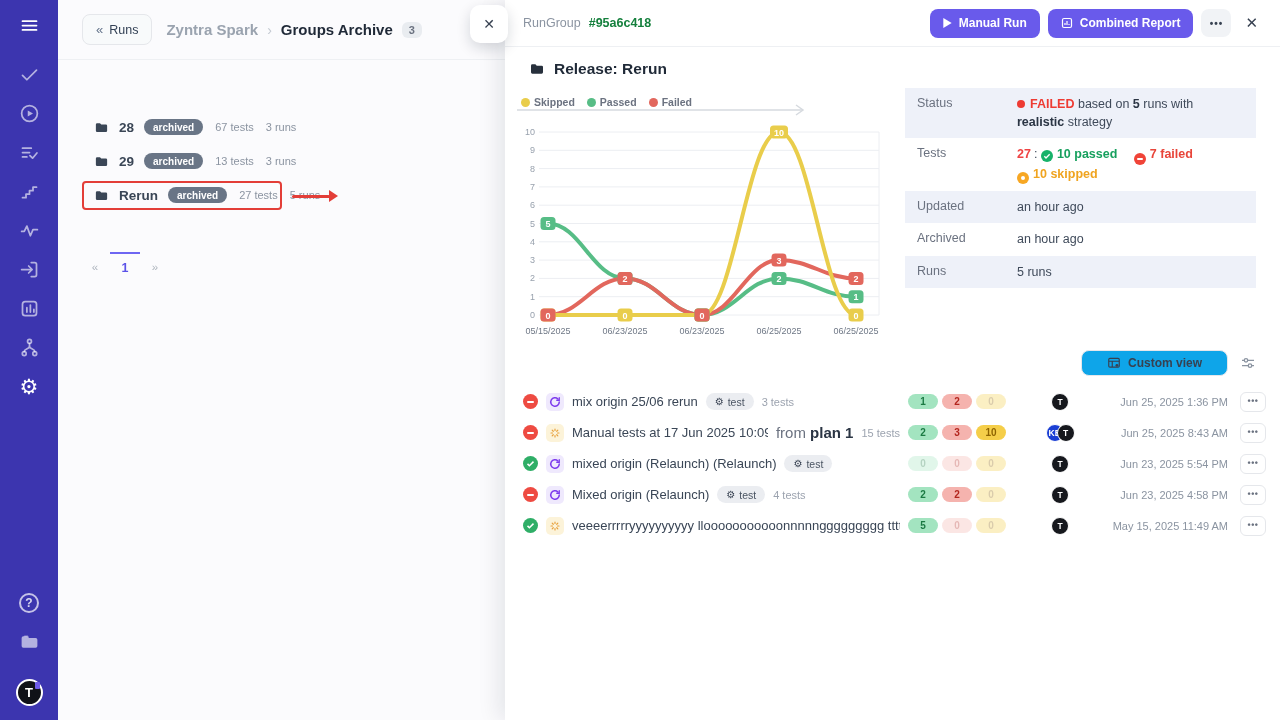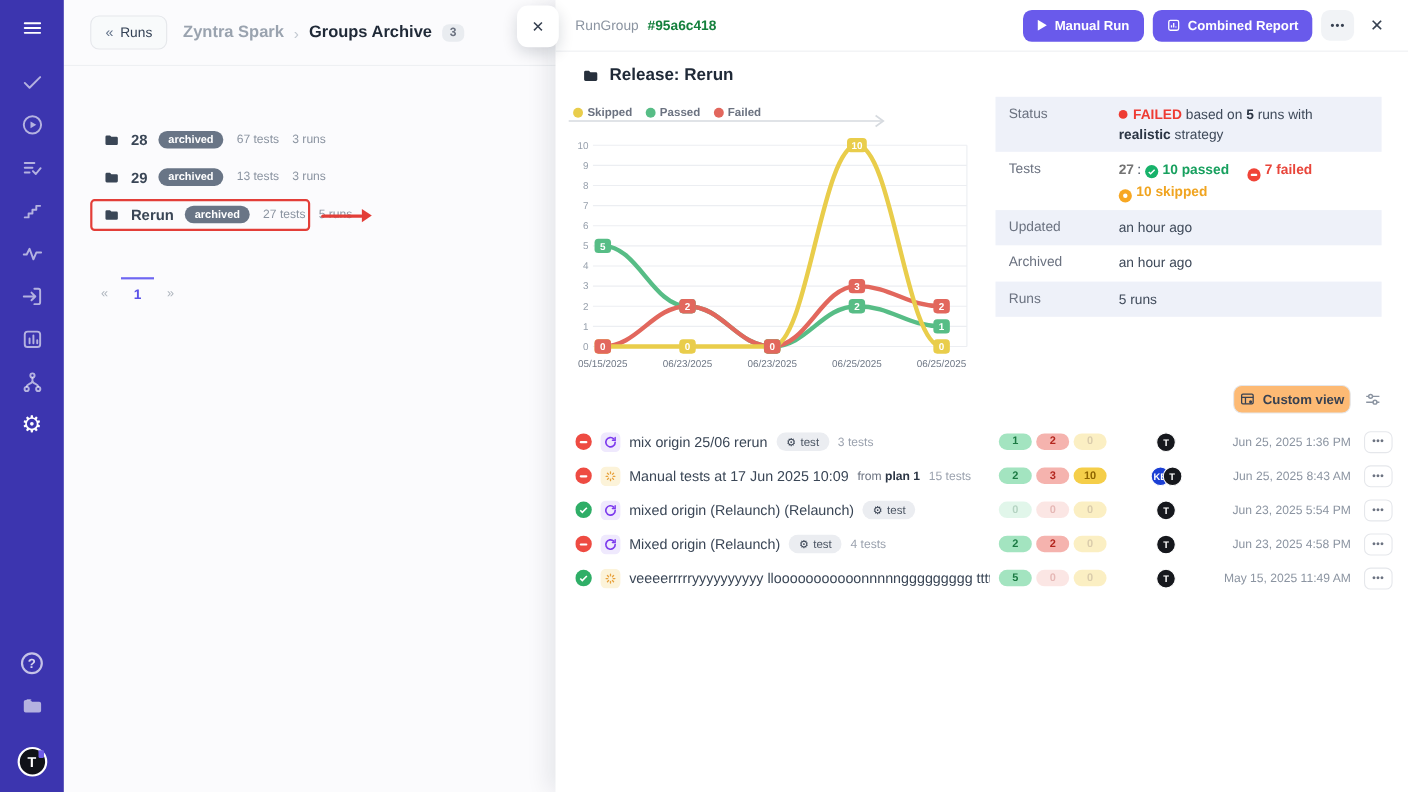--- a/index.html
+++ b/index.html
@@ -75,49 +75,49 @@
   .arrowline{stroke:#D6DADF;stroke-width:1.5;fill:none;}
 
   .summary{position:absolute;left:400px;top:88px;right:24px;font-size:12.5px;}
   .s-row{display:flex;padding:7px 12px;}
   .s-row.alt{background:#EEF1F9;}
   .s-label{width:100px;flex:none;color:#6B7280;padding-top:1px;}
   .s-val{flex:1;color:#3F4A5A;line-height:1.45;}
   .s-dot{display:inline-block;width:8px;height:8px;border-radius:50%;background:#EE3B33;margin-right:5px;}
   .s-failed{color:#EE3B33;font-weight:bold;}
   .s-b{font-weight:bold;color:#2B3544;}
-  .t-total{font-weight:bold;color:#737373;margin-right:3px;}
+  .t-total{font-weight:bold;color:#ef4444;margin-right:3px;}
   .t-group{white-space:nowrap;margin-right:13px;}
   .t-ic{display:inline-flex;width:12px;height:12px;border-radius:50%;vertical-align:-2px;margin-right:4px;align-items:center;justify-content:center;}
   .t-ic.p{background:#17B26A;} .t-ic.f{background:#F04438;} .t-ic.s{background:#F7A723;}
   .t-ic .bar{width:6px;height:2px;background:#fff;border-radius:1px;}
   .t-ic .dot{width:4px;height:4px;background:#fff;border-radius:50%;}
   .t-ic svg{width:8px;height:8px;}
   .t-passed{color:#17A05E;font-weight:600;}
   .t-failed{color:#E8453A;font-weight:600;}
   .t-skipped{color:#F0A420;font-weight:600;}
 
   .view-row{position:absolute;top:350px;right:24px;display:flex;align-items:center;gap:12px;}
-  .btn-view{display:flex;align-items:center;gap:7px;border:1px solid #E5E7EB;background:#fdba74;border-radius:8px;padding:5px 5px;font-size:12px;font-weight:600;color:#374151;cursor:pointer;}
+  .btn-view{display:flex;align-items:center;gap:7px;border:1px solid #E5E7EB;background:#0ea5e9;border-radius:8px;padding:5px 25px;font-size:12px;font-weight:600;color:#374151;cursor:pointer;}
   .ic-sliders{color:#8B94A1;cursor:pointer;display:flex;}
 
   .run-list{position:absolute;left:18px;top:386px;right:14px;}
   .r-row{height:31px;display:flex;align-items:center;cursor:pointer;}
   .r-left{flex:1;min-width:0;display:flex;align-items:center;gap:8px;overflow:hidden;white-space:nowrap;}
   .st-ic{width:15px;height:15px;border-radius:50%;flex:none;display:flex;align-items:center;justify-content:center;}
   .st-ic.failed{background:#EE4B42;} .st-ic.passed{background:#2FAE67;}
   .st-ic .minus{width:7px;height:2px;background:#fff;border-radius:1px;}
   .st-ic svg{width:9px;height:9px;}
   .type-ic{width:18px;height:18px;border-radius:5px;flex:none;display:flex;align-items:center;justify-content:center;}
   .type-ic.auto{background:#EFE9FD;} .type-ic.manual{background:#FCF3D9;}
   .type-ic svg{width:12px;height:12px;}
   .r-name{font-size:13px;color:#3A4656;overflow:hidden;}
   .r-tag{background:#EBEDF1;border-radius:999px;padding:2.5px 9px;font-size:10.5px;color:#4B5563;display:inline-flex;align-items:center;gap:4px;flex:none;}
   .r-tag .gear{font-size:10px;color:#374151;}
-  .r-from{font-size:11px;color:#6B7280;flex:none;}
+  .r-from{font-size:15px;color:#6B7280;flex:none;}
   .r-from b{color:#2B3544;}
   .r-meta{font-size:11px;color:#9CA3AF;flex:none;}
   .r-pills{width:106px;flex:none;display:flex;gap:4px;margin-left:8px;}
   .pill{min-width:30px;height:15px;border-radius:999px;font-size:10px;font-weight:bold;display:flex;align-items:center;justify-content:center;padding:0 6px;}
   .pill.passed{background:#A3E4C0;color:#1B7A43;}
   .pill.failed{background:#F5B3AE;color:#B3261E;}
   .pill.skipped{background:#F5CE49;color:#8F6400;}
   .pill.muted{opacity:.32;}
   .r-avs{width:56px;flex:none;display:flex;justify-content:center;margin-left:18px;}
   .av{width:18px;height:18px;border-radius:50%;color:#fff;font-size:8.5px;font-weight:bold;display:flex;align-items:center;justify-content:center;border:1.5px solid #fff;}

